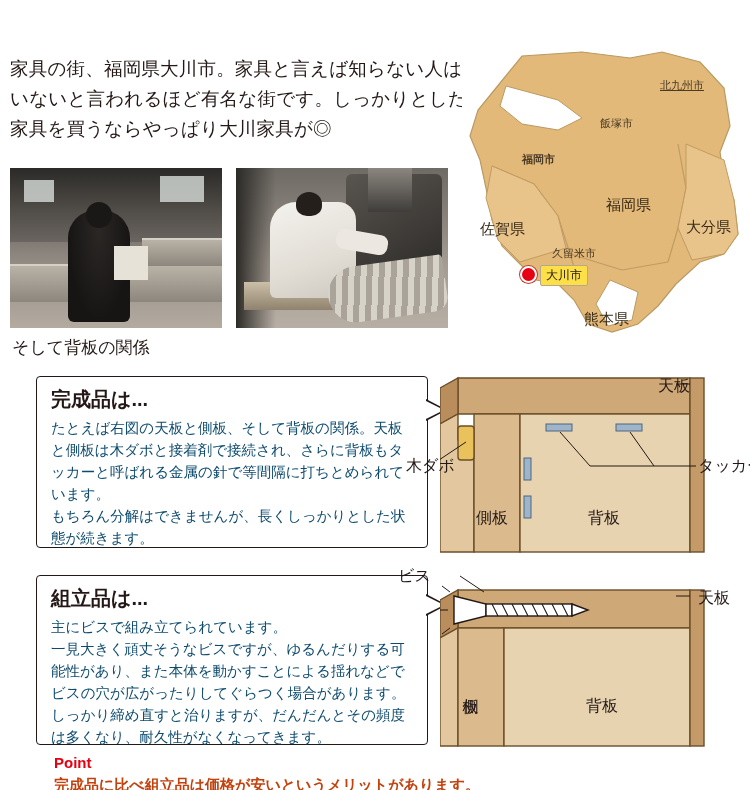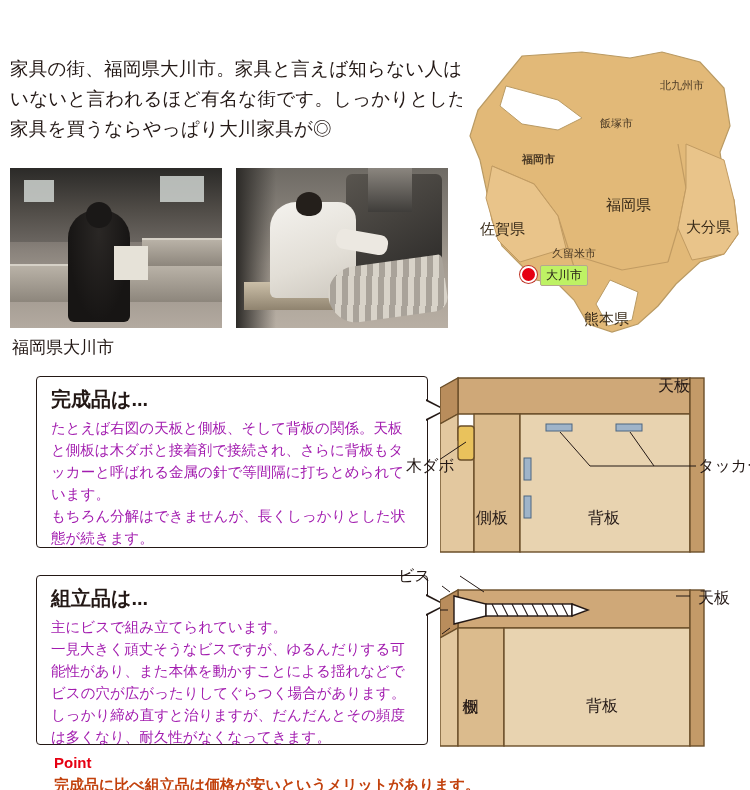--- a/index.html
+++ b/index.html
@@ -156,21 +156,21 @@
   .map-label.big { font-size: 15px; color: #3a2c1a; }
   .map-dot {
     position: absolute;
     width: 13px; height: 13px; border-radius: 50%;
     background: #e60012;
     border: 2px solid #ffffff;
     box-shadow: 0 0 0 1px #c0392b;
   }
   .map-city-tag {
     position: absolute;
-    background: #bef264;
+    background: #fde047;
     border: 1px solid #b5a88f;
     border-radius: 2px;
     font-size: 12px;
     padding: 1px 5px;
     color: #231815;
     white-space: nowrap;
   }
 
   
   .balloon {
@@ -182,21 +182,21 @@
   .balloon .b-title {
     font-size: 20px;
     font-weight: bold;
     padding: 9px 14px 4px 14px;
     color: #231815;
   }
   .balloon .b-body {
     font-size: 14.5px;
     line-height: 1.52;
     padding: 0 14px 10px 14px;
-    color: #a21caf;
+    color: #0c4a6e;
   }
   .balloon .b-tail {
     position: absolute;
     right: -20px;
     width: 0; height: 0;
     border-top: 11px solid transparent;
     border-bottom: 11px solid transparent;
     border-left: 21px solid #231815;
   }
   .balloon .b-tail-in {
@@ -248,21 +248,21 @@
     <div class="ph1-wall"></div>
     <div class="ph1-win" style="left:14px;top:12px;width:30px;height:22px;"></div>
     <div class="ph1-win" style="left:150px;top:8px;width:44px;height:26px;"></div>
     <div class="ph1-floor"></div>
     <div class="ph1-bench" style="left:0px;top:96px;width:212px;height:36px;"></div>
     <div class="ph1-bench" style="left:132px;top:70px;width:80px;height:26px;"></div>
     <div class="ph1-man"></div>
     <div class="ph1-head"></div>
     <div class="ph1-box"></div>
   </div>
-  <div class="photo-caption" id="caption-left">福岡県大川市</div>
+  <div class="photo-caption" id="caption-left">そして背板の関係</div>
 
   <div class="photo" id="photo-right">
     <div class="ph2-bg"></div>
     <div class="ph2-mach"></div>
     <div class="ph2-mach2"></div>
     <div class="ph2-dark"></div>
     <div class="ph2-table"></div>
     <div class="ph2-coat"></div>
     <div class="ph2-head"></div>
     <div class="ph2-arm"></div>
@@ -285,21 +285,21 @@
       <path d="M30,118 L72,136 L96,168 L108,206 L118,238" fill="none" stroke="#c19b62" stroke-width="1.2"></path>
 
       <path d="M216,96 L224,140 L216,180 L206,214" fill="none" stroke="#c19b62" stroke-width="1.2"></path>
 
       <path d="M108,206 L160,222 L206,214" fill="none" stroke="#c19b62" stroke-width="1.2"></path>
 
       <path d="M224,96 L262,112 L272,152 L276,186 L262,206 L230,212 L216,180 L224,140 Z" fill="#e9c48a" stroke="#c19b62" stroke-width="1"></path>
 
       <path d="M30,118 L72,136 L96,168 L104,200 L58,214 L36,192 L24,150 Z" fill="#e9c48a" stroke="#c19b62" stroke-width="1"></path>
     </svg>
-    <div class="map-label" style="left:198px; top:30px;">北九州市</div>
+    <div class="map-label" style="left:198px; top:30px;text-decoration:underline;">北九州市</div>
     <div class="map-label" style="left:138px; top:68px;">飯塚市</div>
     <div class="map-label" style="left:60px; top:104px;font-weight:bold;">福岡市</div>
     <div class="map-label big" style="left:144px; top:148px;">福岡県</div>
     <div class="map-label big" style="left:18px; top:172px;">佐賀県</div>
     <div class="map-label" style="left:90px; top:198px;">久留米市</div>
     <div class="map-label big" style="left:224px; top:170px;">大分県</div>
     <div class="map-label big" style="left:122px; top:262px;">熊本県</div>
     <div class="map-dot" style="left:58px; top:218px;"></div>
     <div class="map-city-tag" style="left:78px; top:217px;">大川市</div>
   </div>

